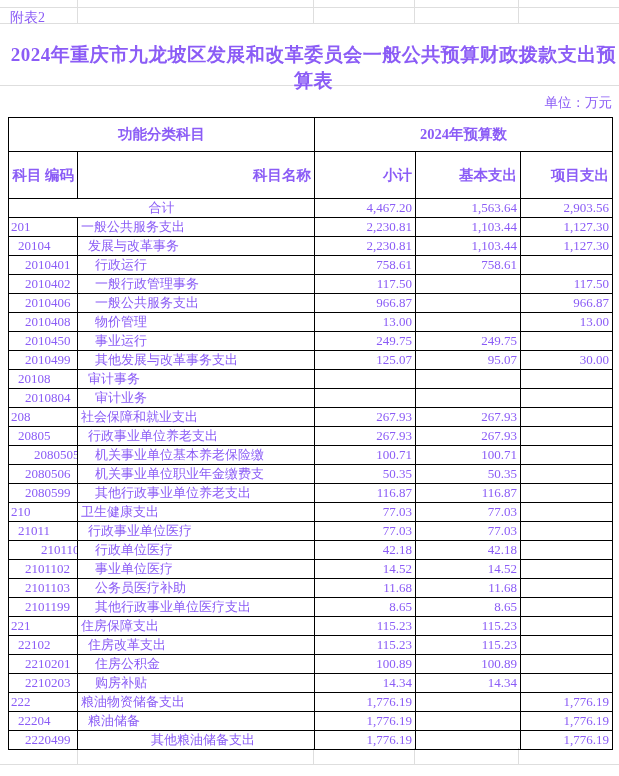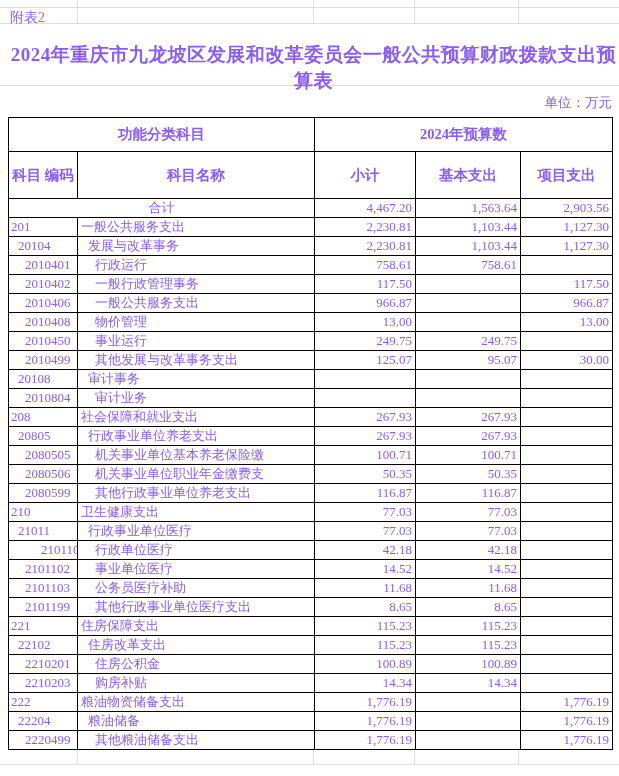--- a/index.html
+++ b/index.html
@@ -22,21 +22,21 @@
 
   table.budget {
     position:absolute; left:8px; top:117px; width:604px;
     border-collapse:collapse; table-layout:fixed;
   }
   table.budget th, table.budget td {
     border:1px solid #000; padding:0 3px; overflow:hidden;
     font-size:13px; line-height:1.15; white-space:nowrap;
   }
   tr.h1 th { height:33px; font-size:14.5px; font-weight:700; text-align:center; }
-  tr.h2 th { height:46px; font-size:14.5px; font-weight:700; text-align:center; }
+  tr.h2 th { height:46px; font-size:14.5px; font-weight:700; text-align:right; }
   th.wrap { white-space:pre-line; line-height:1.3; }
   tbody td { height:18px; }
   td.code { text-align:left; }
   td.name { text-align:left; }
   td.num  { text-align:right; }
   td.total-name { text-align:center; }
 </style>
 </head>
 <body>
 
@@ -168,21 +168,21 @@
       <td class="num"></td>
     </tr>
         <tr>
       <td class="code" style="padding-left: 9px;">20805</td>
       <td class="name" style="padding-left: 10px;">行政事业单位养老支出</td>
       <td class="num">267.93</td>
       <td class="num">267.93</td>
       <td class="num"></td>
     </tr>
         <tr>
-      <td class="code" style="padding-left: 16px;">2080505</td>
+      <td class="code" style="padding-left: 25px;">2080505</td>
       <td class="name" style="padding-left: 17px;">机关事业单位基本养老保险缴</td>
       <td class="num">100.71</td>
       <td class="num">100.71</td>
       <td class="num"></td>
     </tr>
         <tr>
       <td class="code" style="padding-left: 16px;">2080506</td>
       <td class="name" style="padding-left: 17px;">机关事业单位职业年金缴费支</td>
       <td class="num">50.35</td>
       <td class="num">50.35</td>
@@ -274,21 +274,21 @@
     </tr>
         <tr>
       <td class="code" style="padding-left: 9px;">22204</td>
       <td class="name" style="padding-left: 10px;">粮油储备</td>
       <td class="num">1,776.19</td>
       <td class="num"></td>
       <td class="num">1,776.19</td>
     </tr>
         <tr>
       <td class="code" style="padding-left: 16px;">2220499</td>
-      <td class="name" style="padding-left: 17px;">其他粮油储备支出</td>
+      <td class="name" style="padding-left: 17px; text-align: center;">其他粮油储备支出</td>
       <td class="num">1,776.19</td>
       <td class="num"></td>
       <td class="num">1,776.19</td>
     </tr>
       </tbody>
   </table>
 
 </div>
 
 </body></html>

